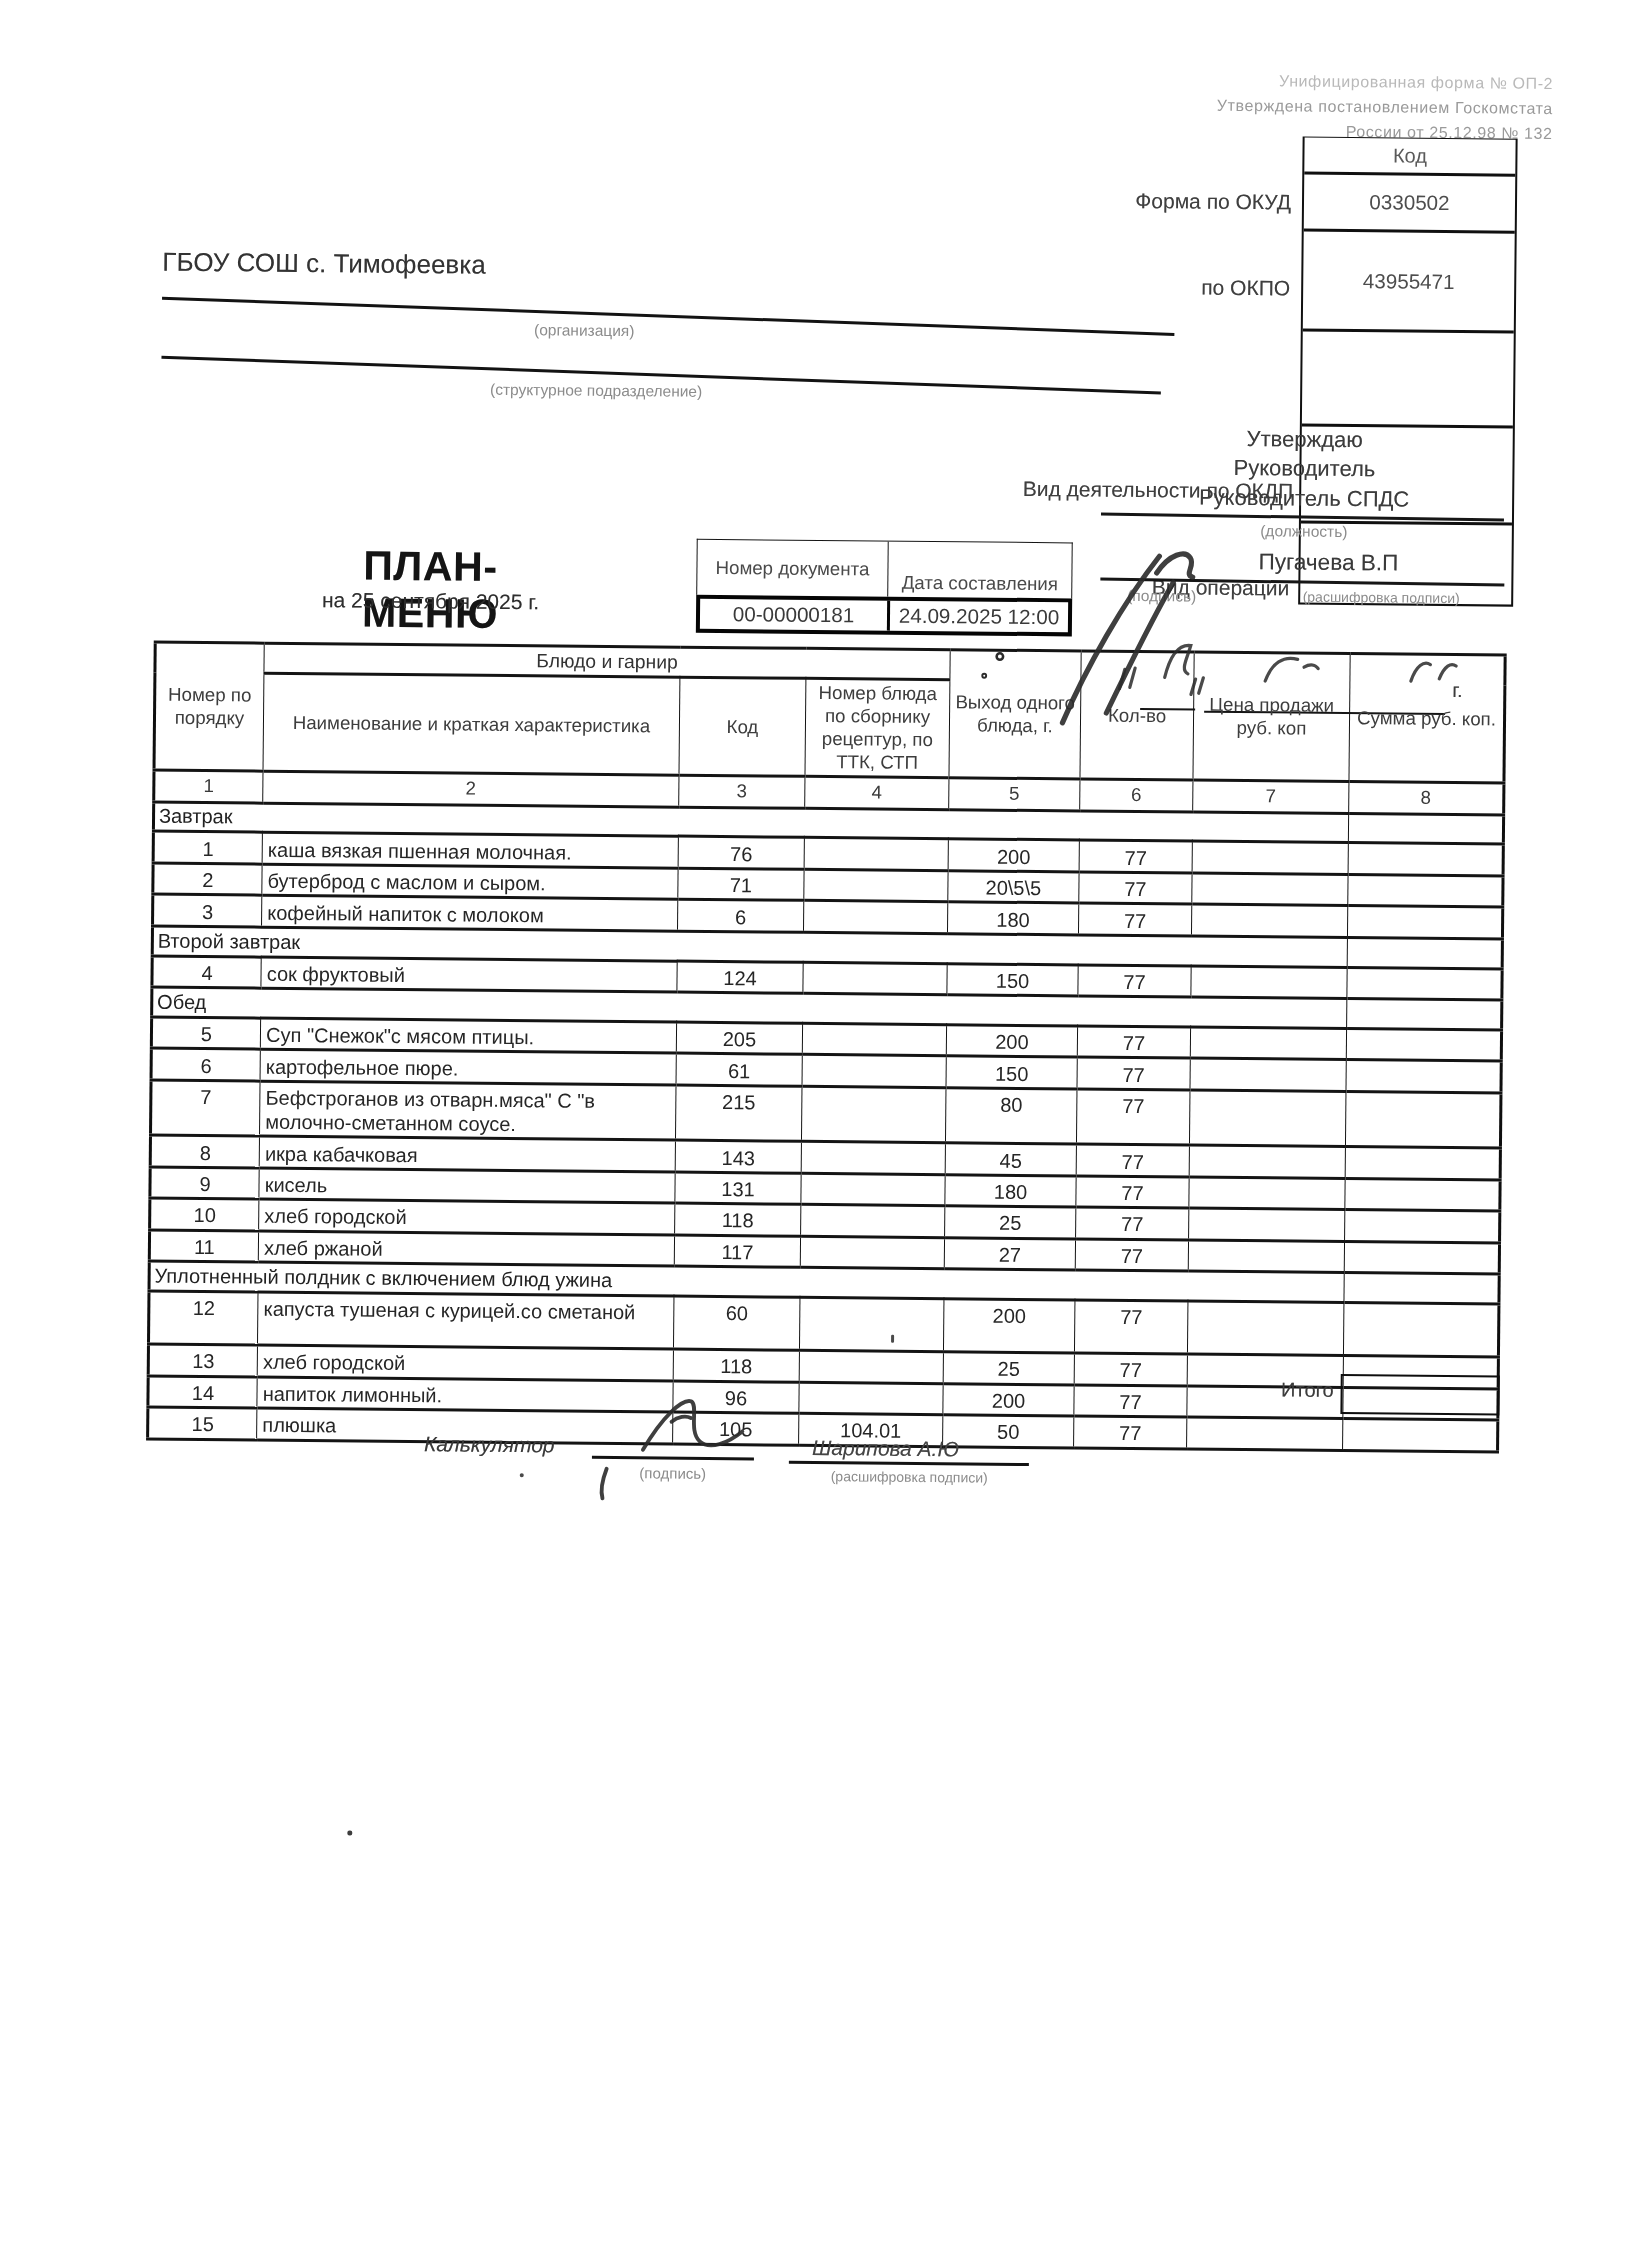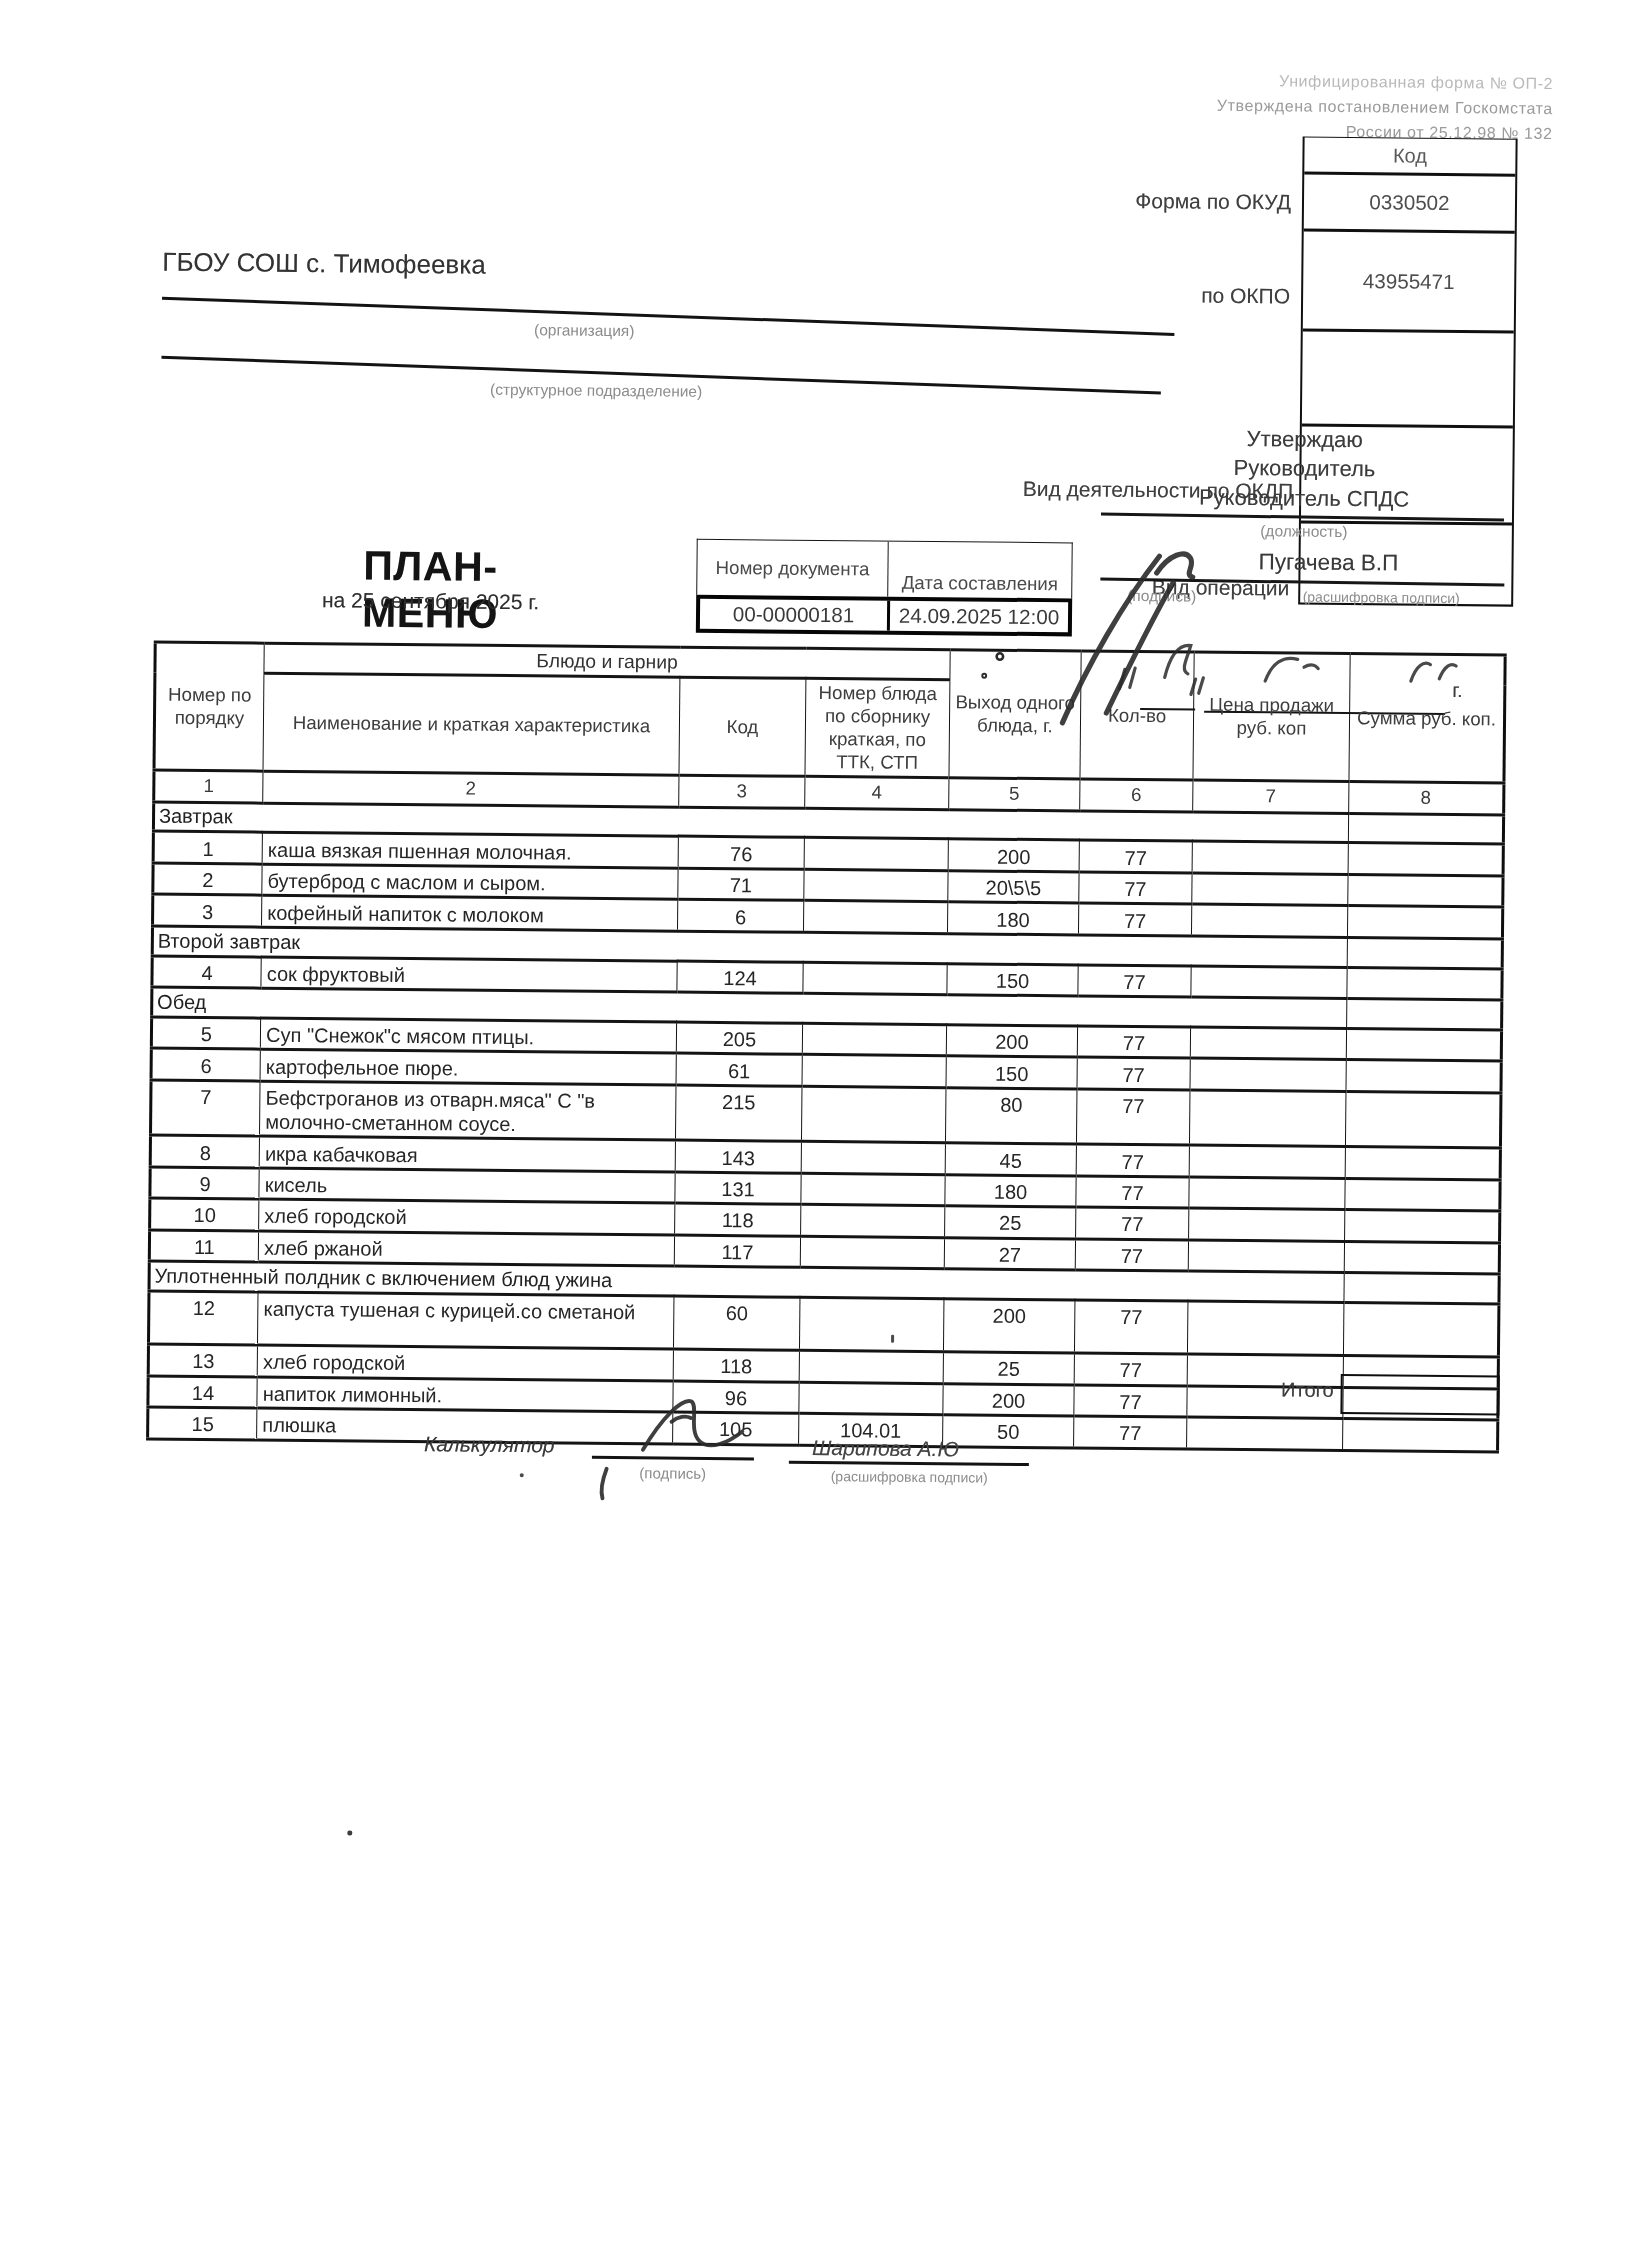--- a/index.html
+++ b/index.html
@@ -87,21 +87,21 @@
 
     <div class="abs codecol">
       <div class="codecell codehead">Код</div>
       <div class="codecell" style="height:54px;">0330502</div>
       <div class="codecell" style="height:97px;">43955471</div>
       <div class="codecell" style="height:92px;"></div>
       <div class="codecell" style="height:94px;"></div>
       <div class="codecell" style="height:79px;"></div>
     </div>
     <div class="abs fieldlabel t" style="right:358px;top:186px;">Форма по ОКУД</div>
-    <div class="abs fieldlabel t" style="right:358px;top:280px;">по ОКПО</div>
+    <div class="abs fieldlabel t" style="right:358px;top:272px;">по ОКПО</div>
     <div class="abs fieldlabel t" style="right:353px;top:475px;">Вид деятельности по ОКДП</div>
     <div class="abs fieldlabel t" style="right:356px;top:572px;">Вид операции</div>
 
     <div class="abs orgname t">ГБОУ СОШ с. Тимофеевка</div>
     <div class="abs hline" style="left:158px;top:303px;width:1013px;transform:rotate(1.5deg);"></div>
     <div class="abs cap" style="left:516px;top:324px;width:129px;text-align:center;">(организация)</div>
     <div class="abs hline" style="left:158px;top:362px;width:1000px;transform:rotate(1.5deg);"></div>
     <div class="abs cap" style="left:477px;top:384px;width:232px;text-align:center;">(структурное подразделение)</div>
 
     <div class="abs apr ctr t" style="left:1173px;top:422px;width:258px;">Утверждаю</div>
@@ -148,21 +148,21 @@
         <th class="colh" rowspan="2">Номер по порядку</th>
         <th class="gh ctr" colspan="3">Блюдо и гарнир</th>
         <th class="colh" rowspan="2">Выход одного блюда, г.</th>
         <th class="colh" rowspan="2">Кол-во</th>
         <th class="colh" rowspan="2">Цена продажи руб. коп</th>
         <th class="colh" rowspan="2">Сумма руб. коп.</th>
       </tr>
       <tr style="height:97px;">
         <th class="colh">Наименование и краткая характеристика</th>
         <th class="colh">Код</th>
-        <th class="colh">Номер блюда по сборнику краткая, по ТТК, СТП</th>
+        <th class="colh">Номер блюда по сборнику рецептур, по ТТК, СТП</th>
       </tr>
       <tr style="height:32px;">
         <td class="cnum">1</td>
         <td class="cnum">2</td>
         <td class="cnum">3</td>
         <td class="cnum">4</td>
         <td class="cnum">5</td>
         <td class="cnum">6</td>
         <td class="cnum">7</td>
         <td class="cnum">8</td>

